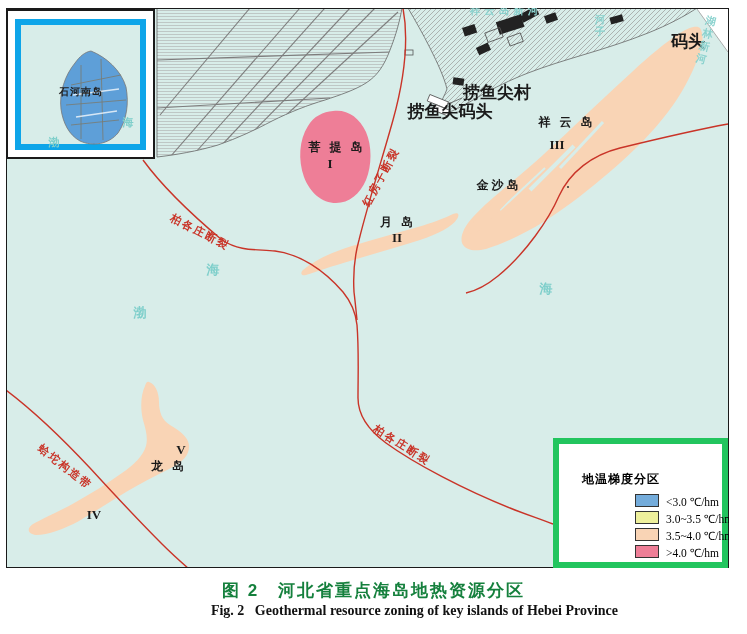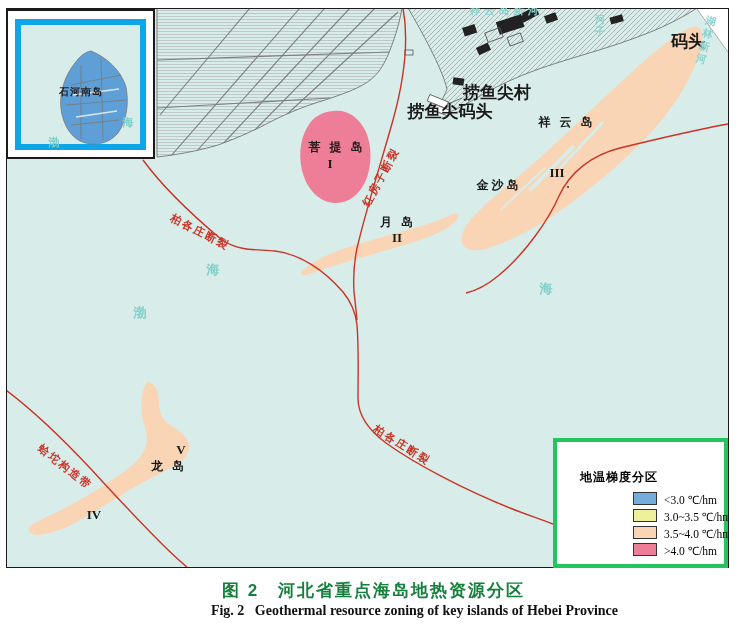--- a/index.html
+++ b/index.html
@@ -18,21 +18,21 @@
   
   #inset{position:absolute;left:0px;top:1px;width:149px;height:150px;background:#ffffff;
          border:2px solid #1a1a1a;box-sizing:border-box;}
   #inset .inner{position:absolute;left:7px;top:8px;right:7px;bottom:7px;border:6px solid #0ea5e9;
          background:#d8ede9;}
   #inset .inner svg{position:absolute;left:0;top:0;}
   .inset-name{font-size:10px;letter-spacing:1px;color:#222;font-weight:600;}
   .inset-sea{color:#7fcfcb;font-size:11px;font-weight:600;}
   
   #legend{position:absolute;left:547px;top:430px;width:175px;height:130px;background:#ffffff;
-          border:4px solid #22c55e;box-sizing:border-box;}
+          border:6px solid #22c55e;box-sizing:border-box;}
   #legend .ltitle{margin:27px 0 6px 23px;font-size:12px;font-weight:700;letter-spacing:1px;
           font-family:"Liberation Serif",serif;}
   .lrow{display:flex;align-items:flex-start;margin:0 0 4px 29px;height:13px;padding-left:47px;}
   .swatch{width:22px;height:11px;border:1px solid #333;margin-right:7px;flex:0 0 auto;}
   .lrow span{font-size:11.5px;font-family:"Liberation Serif",serif;white-space:pre;}
   
   .cap{position:absolute;left:0;width:747px;text-align:center;white-space:pre;}
   #cap-zh{top:579px;font-family:"Liberation Sans",sans-serif;font-weight:700;font-size:17px;letter-spacing:2px;color:#15803d;}
   #cap-en{top:603px;font-family:"Liberation Serif",serif;font-weight:700;font-size:14px;color:#111;margin-left:41px;}
 </style>
@@ -117,21 +117,21 @@
       <line x1="697" y1="9" x2="728" y2="52" stroke="#999" stroke-width="0.8"></line>
 
       <rect x="6.5" y="8.5" width="722" height="559" fill="none" stroke="#1a1a1a" stroke-width="1"></rect>
     </svg>
 
     <div class="lbl place" style="left:491px;top:84px;">捞鱼尖村</div>
     <div class="lbl place" style="left:444px;top:103px;">捞鱼尖码头</div>
     <div class="lbl place" style="left:682px;top:33px;">码头</div>
 
     <div class="lbl island-name" style="left:561px;top:114px;">祥 云 岛</div>
-    <div class="lbl numeral" style="left:551px;top:136px;margin-top:28px;">III</div>
+    <div class="lbl numeral" style="left:551px;top:136px;">III</div>
     <div class="lbl island-name" style="left:493px;top:177px;">金沙岛</div>
     <div class="lbl island-name" style="left:331px;top:139px;">菩 提 岛</div>
     <div class="lbl numeral" style="left:324px;top:155px;">I</div>
     <div class="lbl island-name" style="left:392px;top:214px;">月 岛</div>
     <div class="lbl numeral" style="left:391px;top:229px;">II</div>
     <div class="lbl island-name" style="left:163px;top:458px;">龙 岛</div>
     <div class="lbl numeral" style="left:175px;top:441px;">V</div>
     <div class="lbl numeral" style="left:88px;top:506px;">IV</div>
 
     <div class="lbl sea-txt" style="left:207px;top:261px;">海</div>

